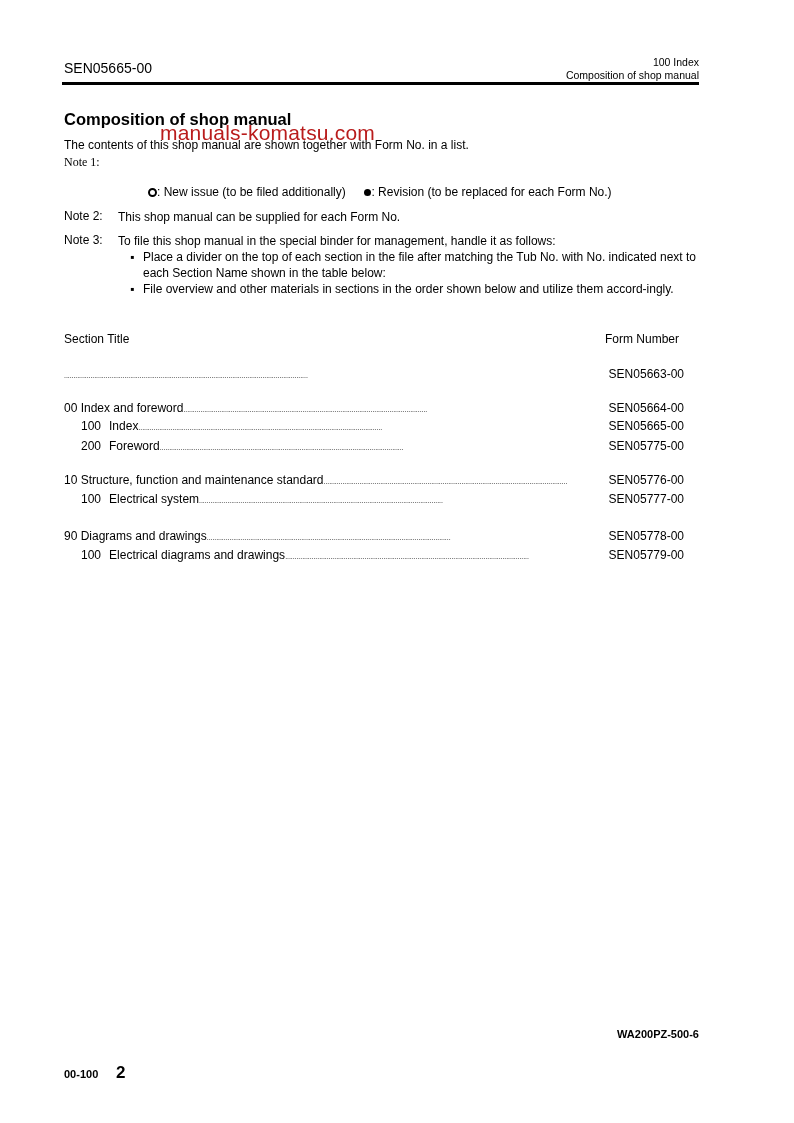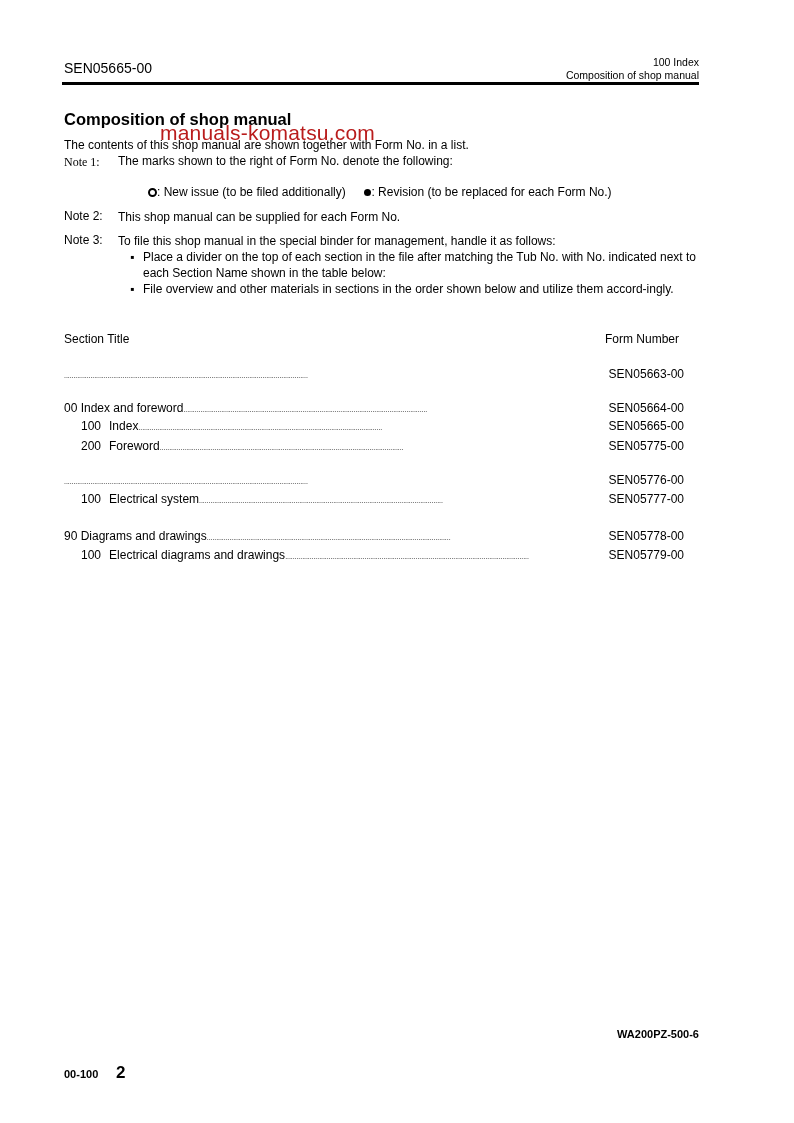--- a/index.html
+++ b/index.html
@@ -41,21 +41,20 @@
 </div>
 <div class="abs hdr-rule"></div>
 
 <div class="abs title">Composition of shop manual</div>
 <div class="abs watermark">manuals-komatsu.com</div>
 
 <div class="abs body intro">The contents of this shop manual are shown together with Form No. in a list.</div>
 
 <div class="abs note-label" style="top:155px;font-family:Liberation Serif, serif;">Note 1:</div>
 <div class="abs note-text" style="top:153px;">
-  <div>The marks shown to the right of Form No. denote the following:</div>
 </div>
 <div class="abs marks" style="top:185px;">
   <span class="circle"></span><span>:  New issue (to be filed additionally)</span>
   <span style="display:inline-block;width:12px;"></span>
   <span class="dot"></span><span>:  Revision (to be replaced for each Form No.)</span>
 </div>
 
 <div class="abs note-label" style="top:209px;">Note 2:</div>
 <div class="abs note-text" style="top:209px;">This shop manual can be supplied for each Form No.</div>
 
@@ -93,20 +92,21 @@
 </div>
 <div class="toc-row" style="top:439px;">
   <span class="ind"></span>
     <span class="num">200</span>
   <span>Foreword</span>
   <span class="dots"></span>
   <span class="form">SEN05775-00</span>
 </div>
 
 <div class="toc-row" style="top:473px;">
+  <span>10 Structure, function and maintenance standard</span>
   <span class="dots"></span>
   <span class="form">SEN05776-00</span>
 </div>
 <div class="toc-row" style="top:492px;">
   <span class="ind"></span>
     <span class="num">100</span>
   <span>Electrical system</span>
   <span class="dots"></span>
   <span class="form">SEN05777-00</span>
 </div>

